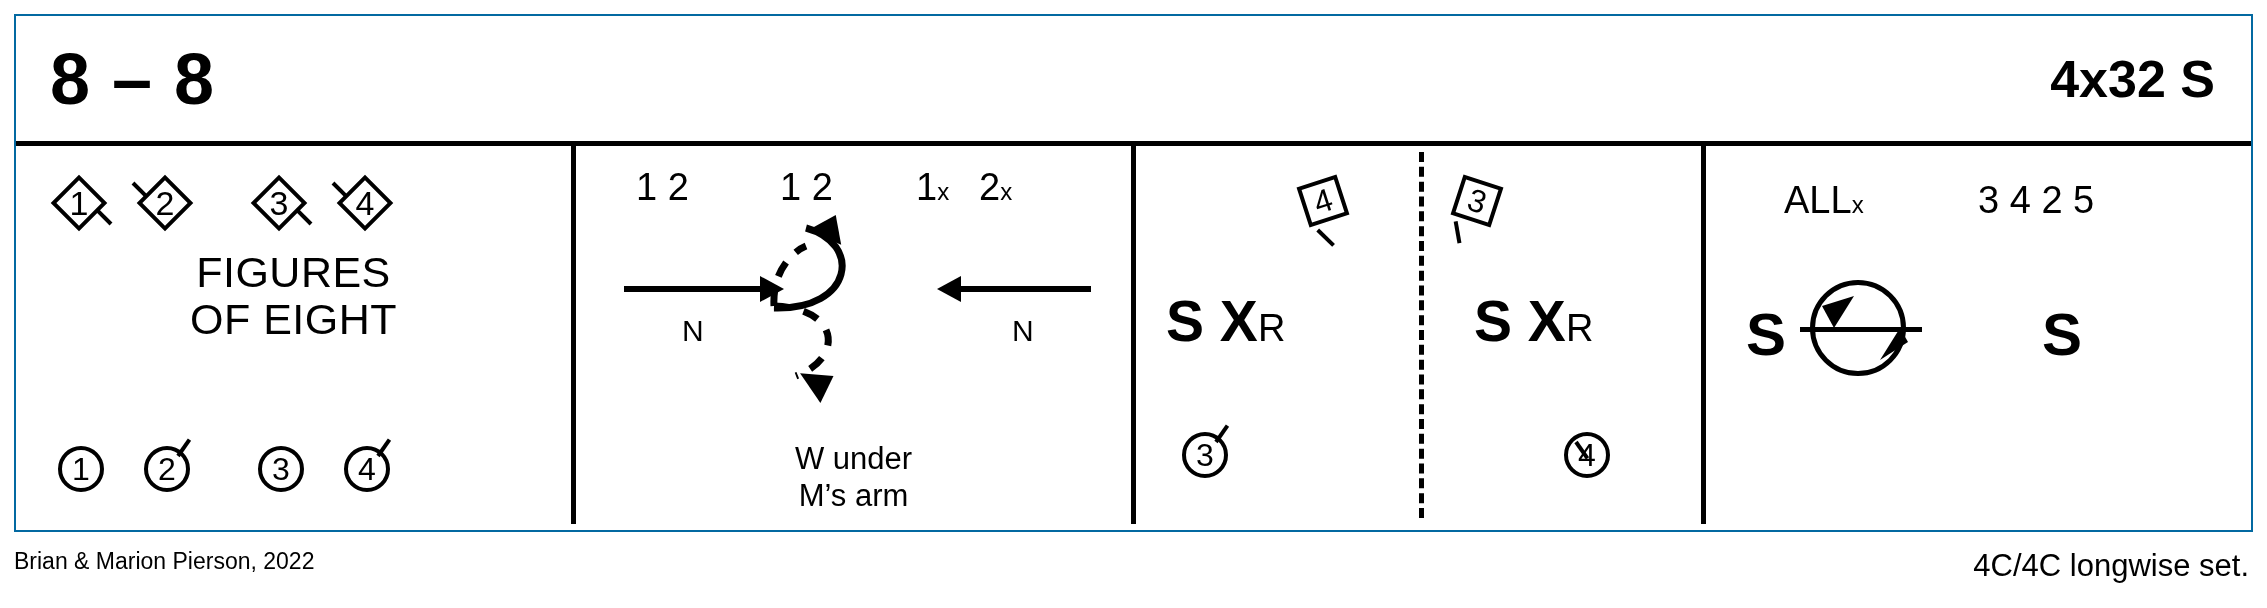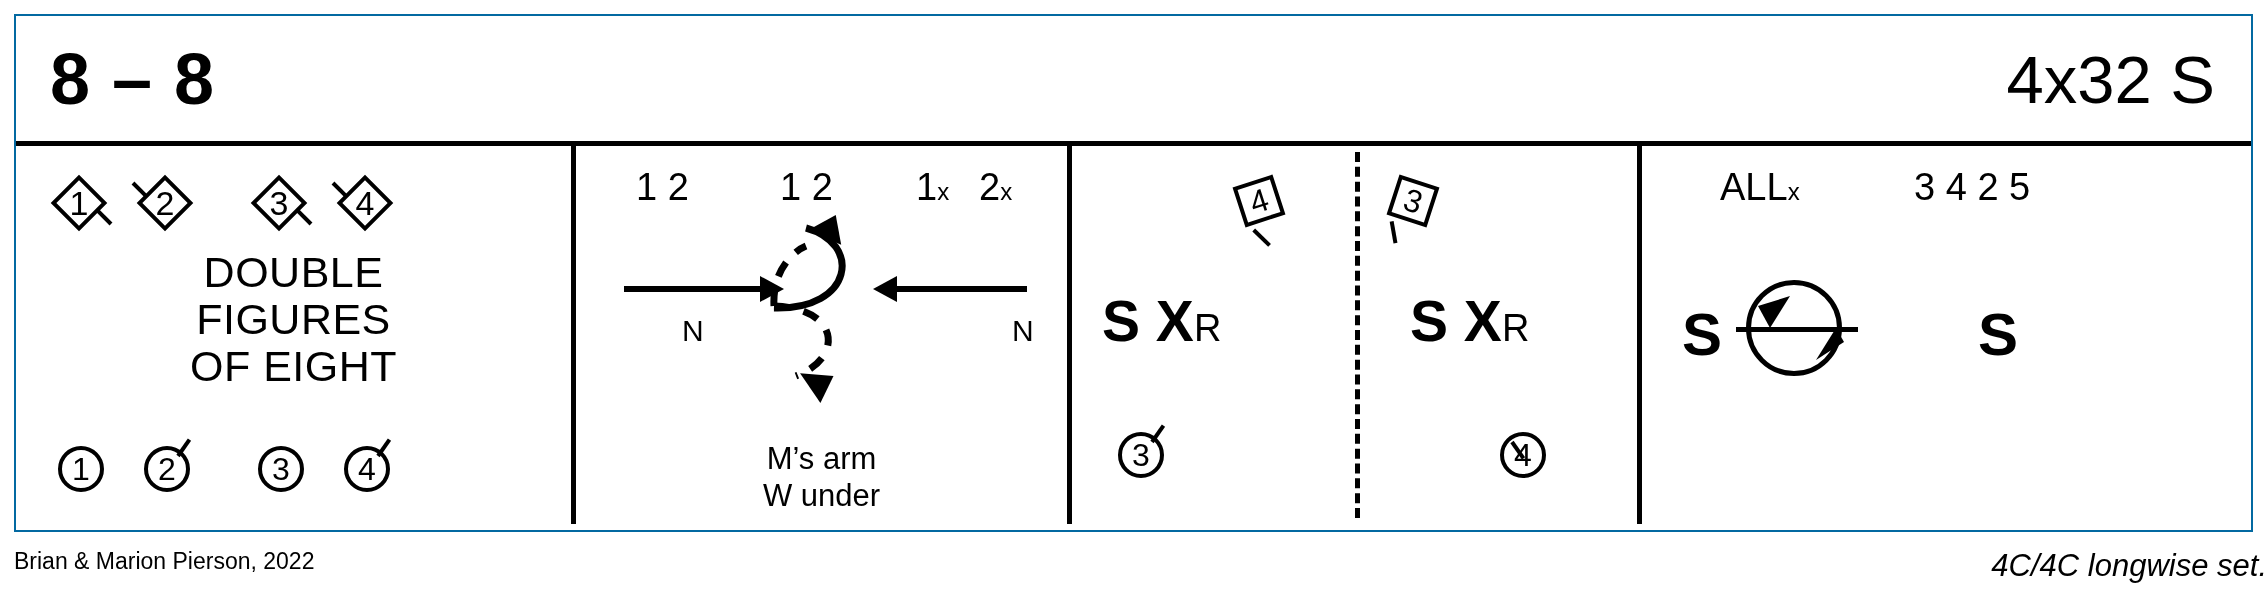--- a/index.html
+++ b/index.html
@@ -49,42 +49,42 @@
     font-size: 72px;
     font-weight: bold;
     letter-spacing: 1px;
     white-space: nowrap;
   }
   .meter {
     position: absolute;
     right: 36px;
     top: 50%;
     transform: translateY(-50%);
-    font-size: 67px;
-    font-weight: normal;
+    font-size: 52px;
+    font-weight: bold;
     white-space: nowrap;
   }
 
   
   .body {
     position: relative;
     display: flex;
     height: 378px;
     box-sizing: border-box;
   }
   .panel {
     position: relative;
     box-sizing: border-box;
     border-right: 5px solid #000;
     height: 100%;
   }
   .panel.last { border-right: none; }
 
   .p1 { width: 560px; }
-  .p2 { width: 496px; }
+  .p2 { width: 560px; }
   .p3 { width: 570px; }
   .p4 { width: 495px; }
 
   
   .dash-divider {
     position: absolute;
     left: 283px;
     top: 6px;
     bottom: 6px;
     width: 0;
@@ -277,21 +277,21 @@
   }
 
   
   .p4-top {
     position: absolute;
     top: 20px;
     left: 0; right: 0;
     height: 48px;
     font-size: 38px;
   }
-  .p4-top span { position: absolute; white-space: nowrap; }
+  .p4-top span { position: absolute; white-space: nowrap; margin-top: 13px; }
 
   .bigS {
     position: absolute;
     font-size: 60px;
     font-weight: bold;
   }
   .turn-circle {
     position: absolute;
     left: 104px;
     top: 134px;
@@ -313,25 +313,24 @@
   
   .footer-left {
     position: absolute;
     left: 14px;
     top: 548px;
     font-size: 23px;
     white-space: nowrap;
   }
   .footer-right {
     position: absolute;
-    right: 0;
+    right: 18px;
     top: 548px;
     font-size: 31px;
     white-space: nowrap;
-    font-style: italic;
   }
 </style>
 </head>
 <body>
 
 <div class="sheet">
 
   <div class="card">
 
     <div class="header">
@@ -360,21 +359,20 @@
             <div class="num">3</div>
           </div>
           <div class="dia" style="left:322px">
             <div class="box"></div>
             <div class="tail tail-tl"></div>
             <div class="num">4</div>
           </div>
         </div>
 
         <div class="figure-name">
-          <div>DOUBLE</div>
           <div>FIGURES</div>
           <div>OF EIGHT</div>
         </div>
 
         <div class="circ-row">
           <div class="circ" style="left:38px">
             <div class="ring"></div>
             <div class="num">1</div>
           </div>
           <div class="circ" style="left:124px">
@@ -419,22 +417,22 @@
           <path d="M 30 110 C 110 112, 118 45, 62 30" fill="none" stroke="#000" stroke-width="7" stroke-linecap="butt"></path>
           <polygon points="64,30 96,24 92,54" fill="#000" transform="rotate(-18 72 34)"></polygon>
 
           <path d="M 30 108 C 96 110, 100 160, 52 178" fill="none" stroke="#000" stroke-width="7" stroke-dasharray="16 14" stroke-linecap="butt"></path>
           <polygon points="54,178 86,168 84,198" fill="#000" transform="rotate(22 62 182)"></polygon>
 
           <path d="M 30 108 C 28 70, 52 52, 62 48" fill="none" stroke="#000" stroke-width="7" stroke-dasharray="16 14" stroke-linecap="butt"></path>
         </svg>
 
         <div class="p2-caption">
+          <div>W under</div>
           <div>M’s arm</div>
-          <div>W under</div>
         </div>
 
       </div>
 
       <div class="panel p3">
 
         <div class="dash-divider"></div>
 
         <div class="tilt-dia rot-a" style="left:156px; top:24px">
           <div class="box"></div>

